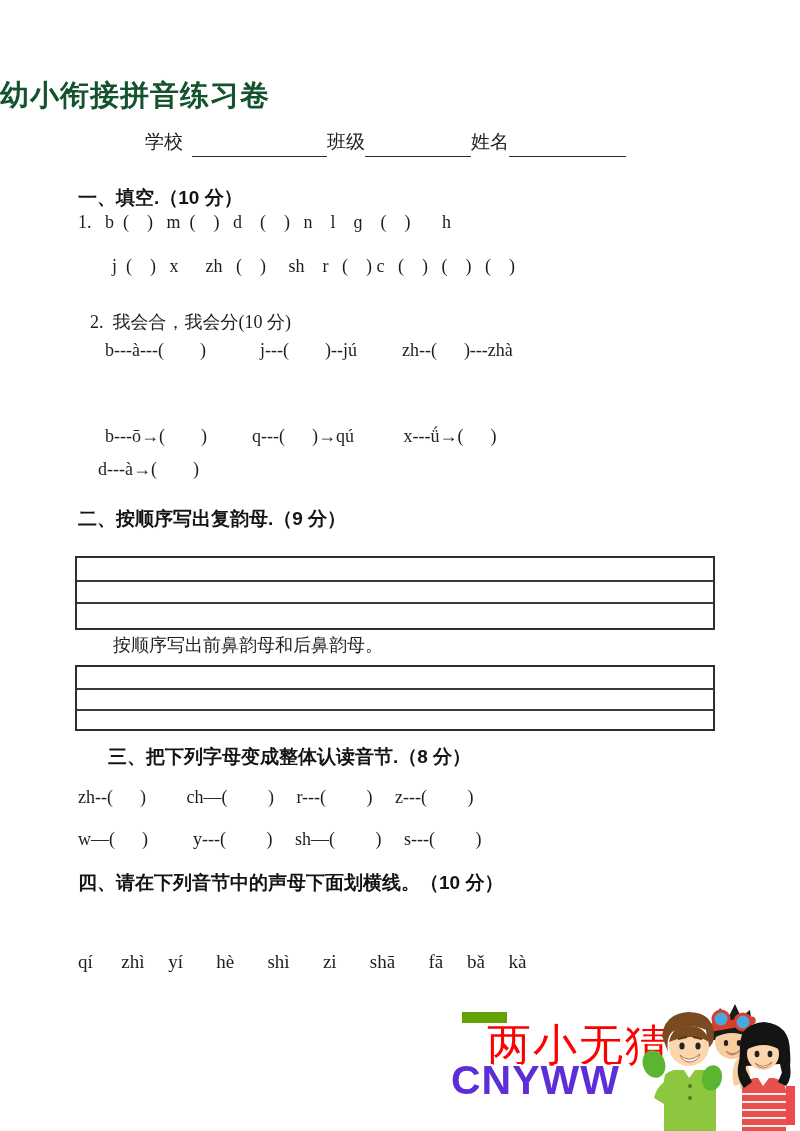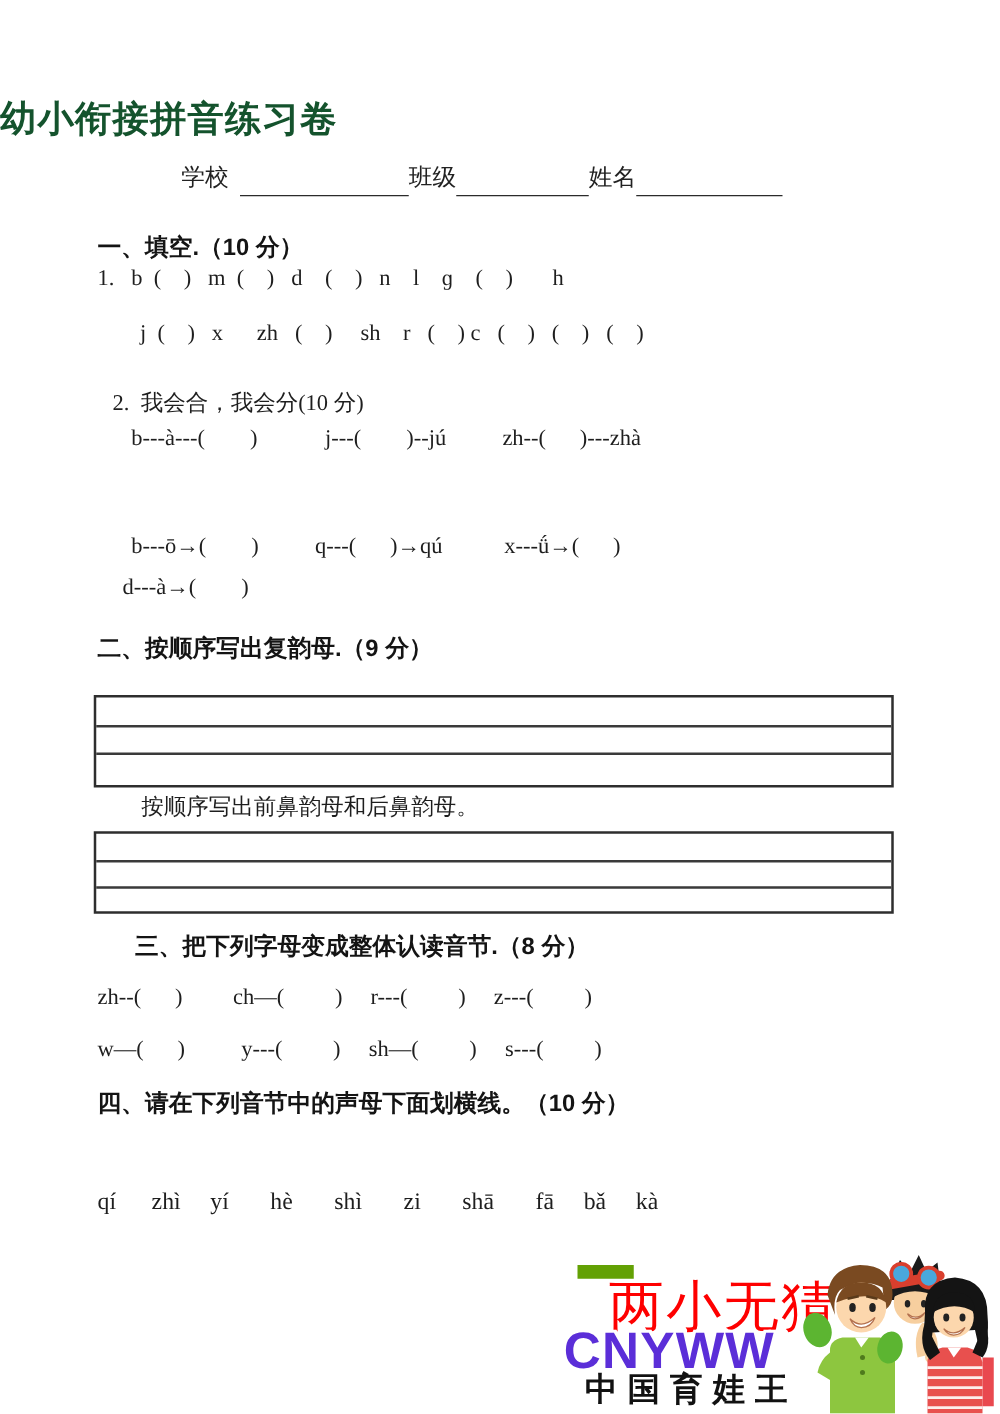--- a/index.html
+++ b/index.html
@@ -120,21 +120,20 @@
   <div class="abs sec-heading" style="left:68px;top:744px;margin-left:40px;">三、把下列字母变成整体认读音节.（8 分）</div>
   <div class="abs body-line" style="left:78px;top:787px;">zh--(      )         ch—(         )     r---(         )     z---(         )</div>
   <div class="abs body-line" style="left:78px;top:829px;">w—(      )          y---(         )     sh—(         )     s---(         )</div>
 
   <div class="abs sec-heading" style="left:78px;top:870px;">四、请在下列音节中的声母下面划横线。（10 分）</div>
   <div class="abs body-line" style="left:78px;top:951px;font-size:19px;">qí      zhì     yí       hè       shì       zi       shā       fā     bǎ     kà</div>
 
   <div class="abs green-bar"></div>
   <div class="abs brand-cn">两小无猜</div>
   <div class="abs brand-en">CNYWW</div>
-  <div class="abs brand-sub">中国育娃王</div>
   <div class="abs red-bar"></div>
 
   <svg class="abs kids" viewBox="0 0 154 129" xmlns="http://www.w3.org/2000/svg">
 
     <g>
       <path d="M70,22 L78,6 L86,16 L93,2 L99,15 L108,8 L110,24 L112,38 L70,38 Z" fill="#1b1b1b"></path>
       <circle cx="90" cy="40" r="17" fill="#f7cf9f"></circle>
       <path d="M70,30 Q72,16 90,16 Q108,16 110,30 L108,36 Q90,26 72,36 Z" fill="#1b1b1b"></path>
       <rect x="66" y="18" width="48" height="8" rx="4" fill="#d93f2e" transform="rotate(-10 90 22)"></rect>
       <circle cx="79" cy="17" r="8" fill="#49a8dd" stroke="#d93f2e" stroke-width="3"></circle>

